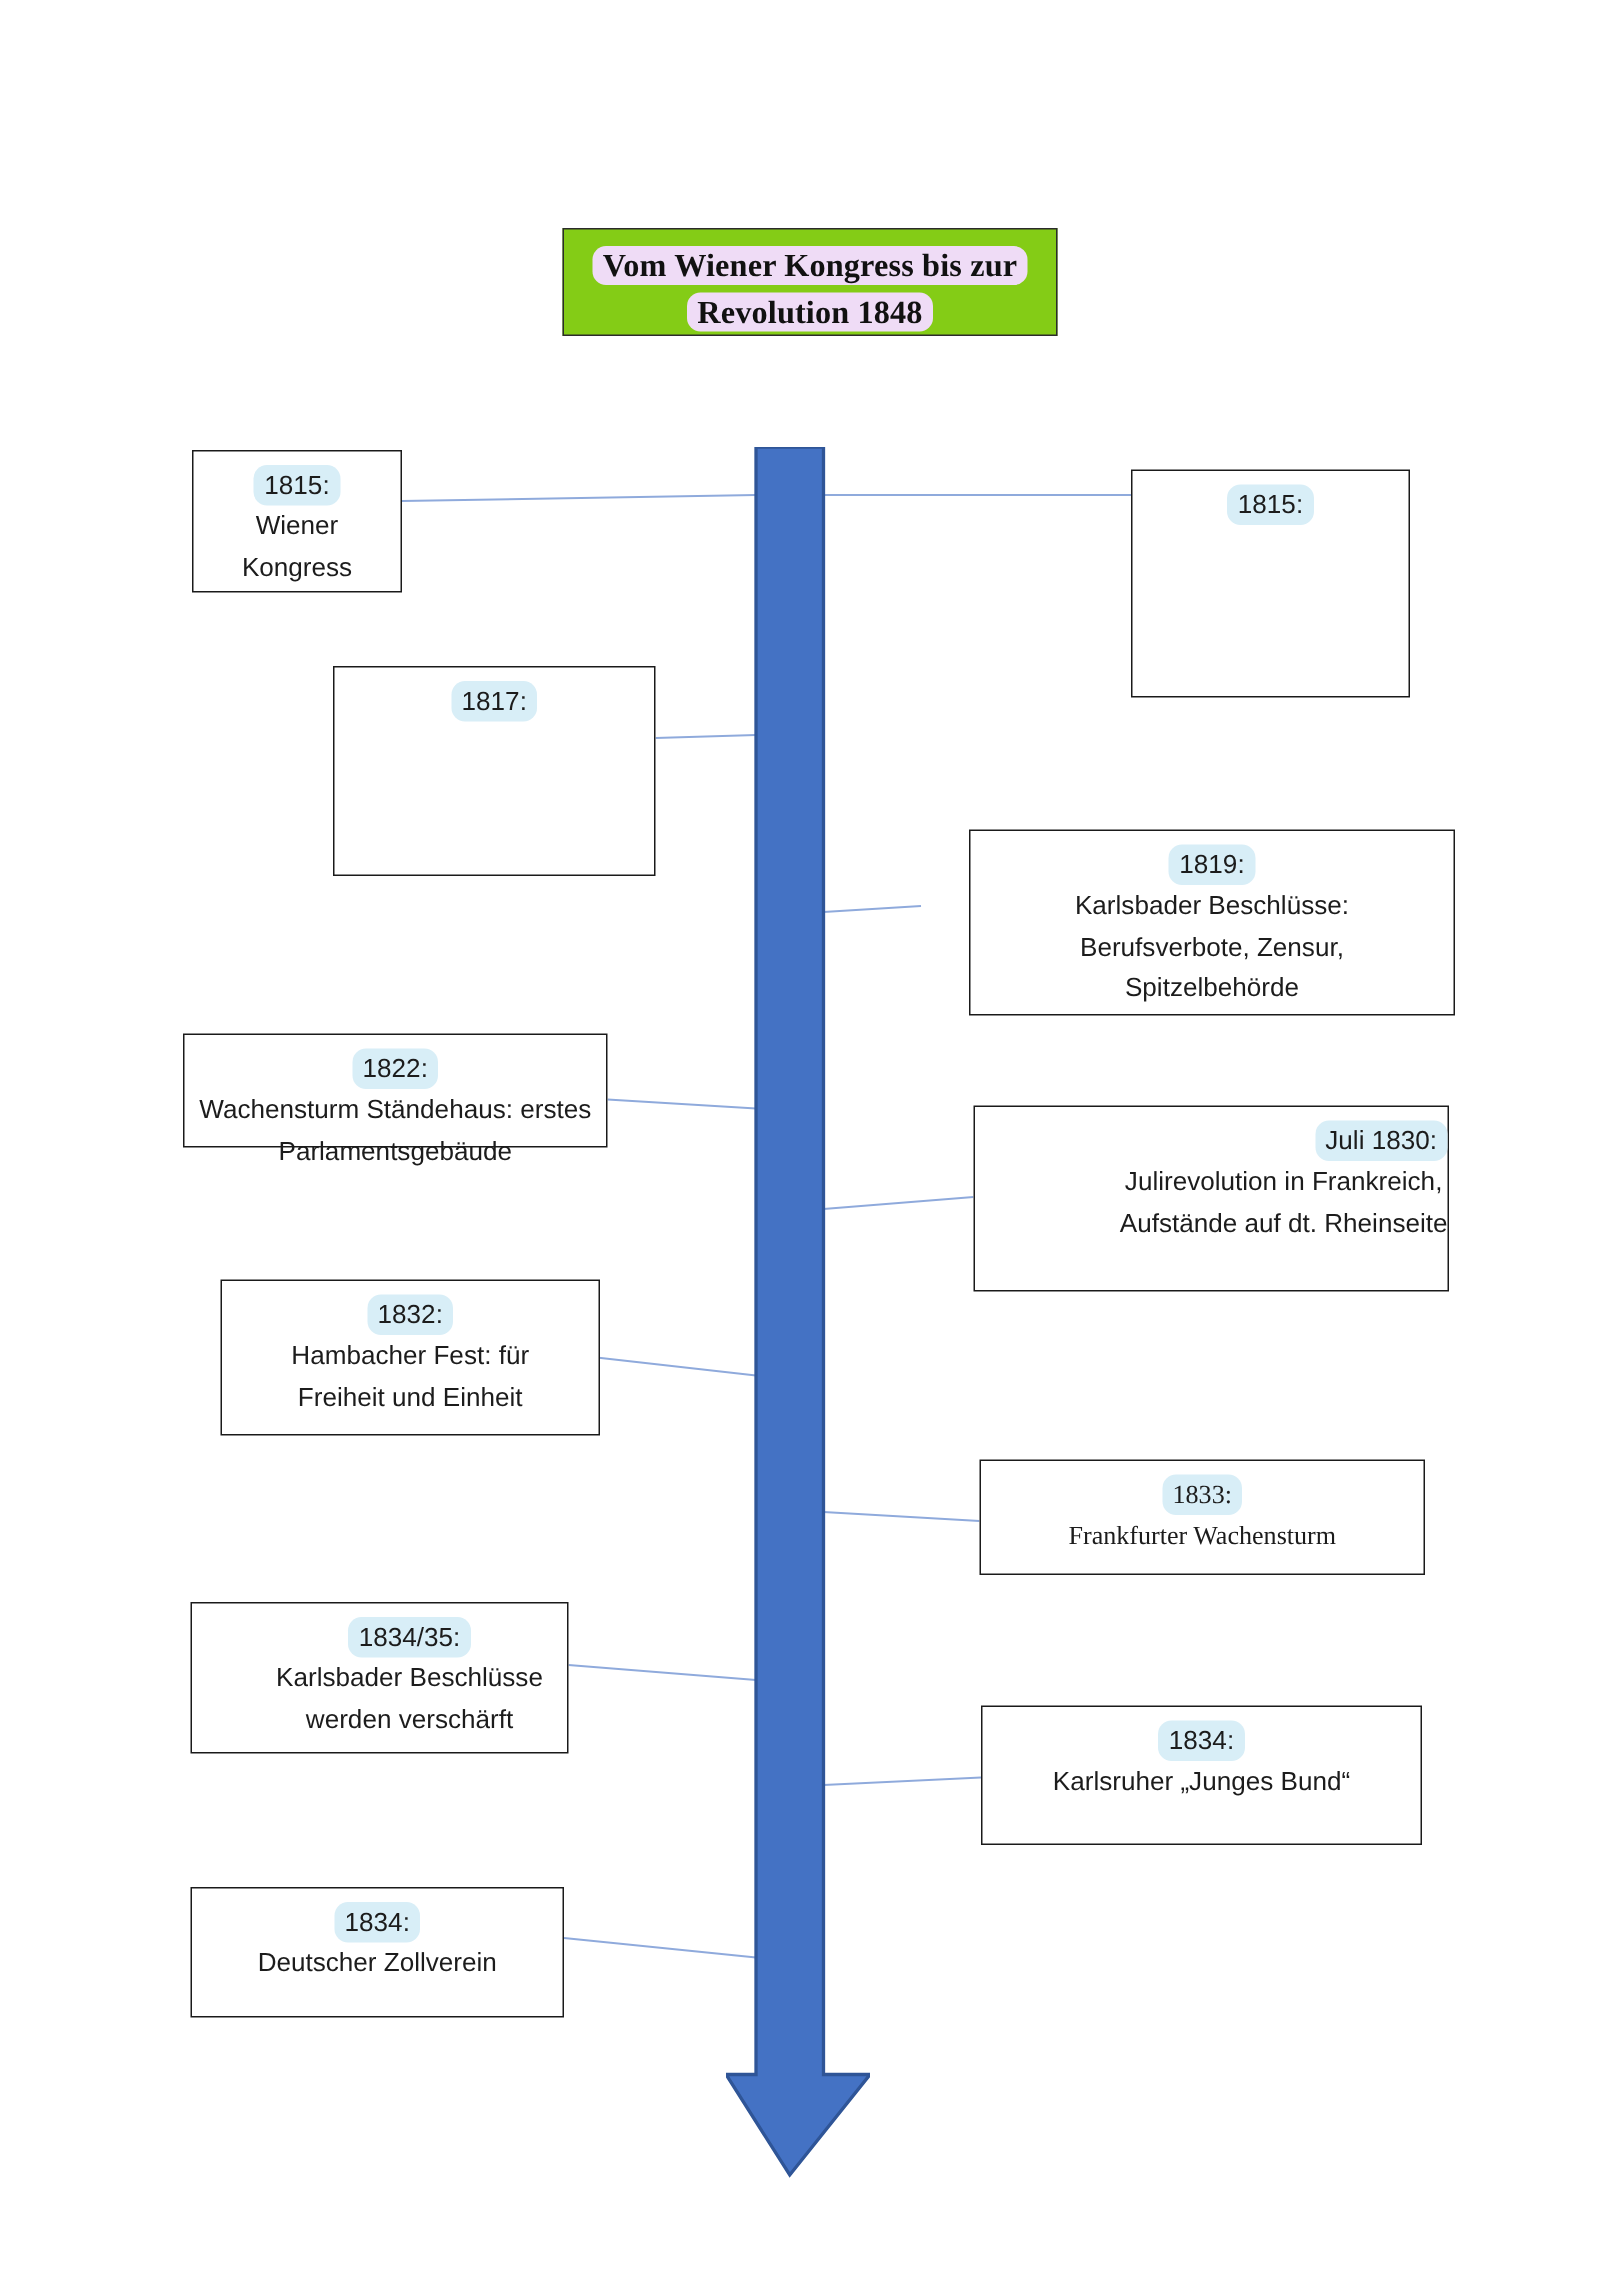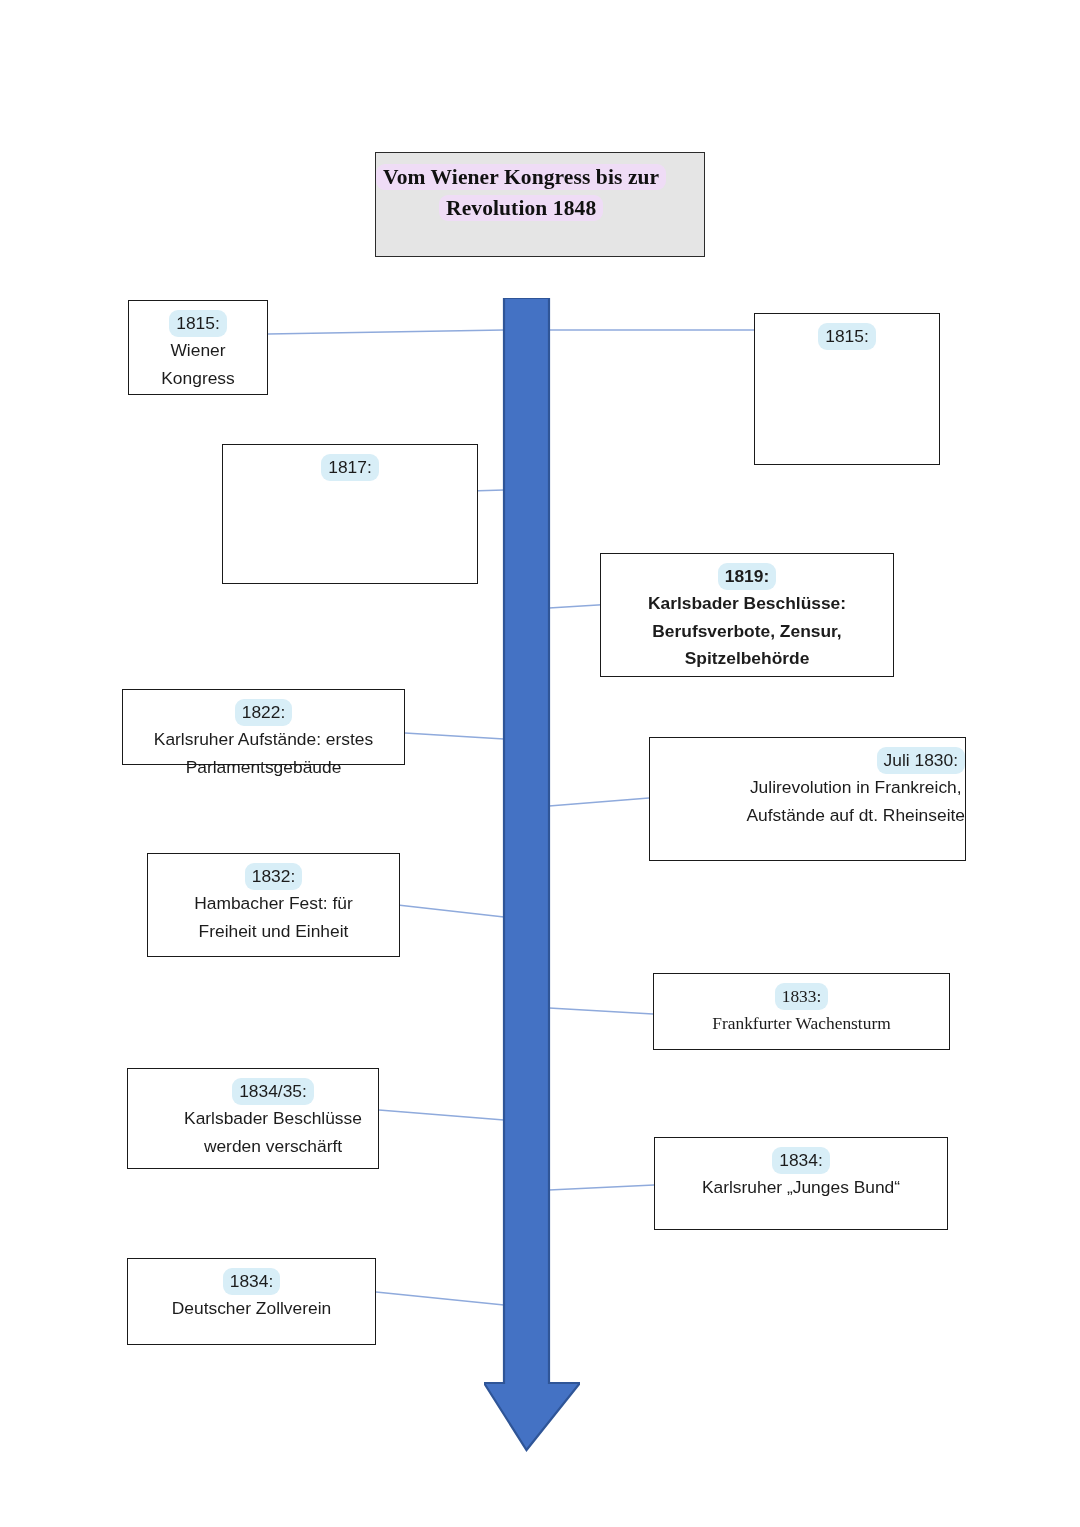--- a/index.html
+++ b/index.html
@@ -37,27 +37,28 @@
     height: 1527px;
     z-index: 0;
   }
 
   
   #title-box {
     position: absolute;
     left: 375px;
     top: 152px;
     width: 330px;
-    height: 105px;
+    height: 72px;
     border: 1.5px solid #2b2b2b;
-    background: #e5e5e5;
+    background: #84cc16;
     box-sizing: border-box;
     z-index: 3;
     display: flex;
     align-items: flex-start;
+    justify-content: center;
     padding-top: 9px;
   }
   #title-text {
     font-family: "Liberation Serif", serif;
     font-weight: bold;
     font-size: 21.5px;
     line-height: 1.45;
     text-align: center;
     color: #111111;
     letter-spacing: 0.1px;
@@ -128,32 +129,32 @@
 
   <div id="event-layer">
       <div class="event-box" style="left: 128px; top: 300px; width: 140px; height: 95px;">
         <div><span class="year">1815:</span></div>
         <div class="body">Wiener
 Kongress</div>
       </div>
       <div class="event-box" style="left: 754px; top: 313px; width: 186px; height: 152px;">
         <div><span class="year">1815:</span></div>
       </div>
-      <div class="event-box" style="left: 222px; top: 444px; width: 256px; height: 140px;">
+      <div class="event-box" style="left: 222px; top: 444px; width: 215px; height: 140px;">
         <div><span class="year">1817:</span></div>
       </div>
-      <div class="event-box" style="left: 600px; top: 553px; width: 294px; height: 124px; font-weight: bold;">
+      <div class="event-box" style="left: 646px; top: 553px; width: 324px; height: 124px;">
         <div><span class="year">1819:</span></div>
         <div class="body">Karlsbader Beschlüsse:
 Berufsverbote, Zensur,
 Spitzelbehörde</div>
       </div>
       <div class="event-box" style="left: 122px; top: 689px; width: 283px; height: 76px;">
         <div><span class="year">1822:</span></div>
-        <div class="body">Karlsruher Aufstände: erstes
+        <div class="body">Wachensturm Ständehaus: erstes
 Parlamentsgebäude</div>
       </div>
       <div class="event-box" style="left: 649px; top: 737px; width: 317px; height: 124px; align-items: flex-end;">
         <div><span class="year">Juli 1830:</span></div>
         <div class="body">Julirevolution in Frankreich,
 Aufstände auf dt. Rheinseite</div>
       </div>
       <div class="event-box" style="left: 127px; top: 853px; width: 253px; height: 104px; margin-left: 20px;">
         <div><span class="year">1832:</span></div>
         <div class="body">Hambacher Fest: für

